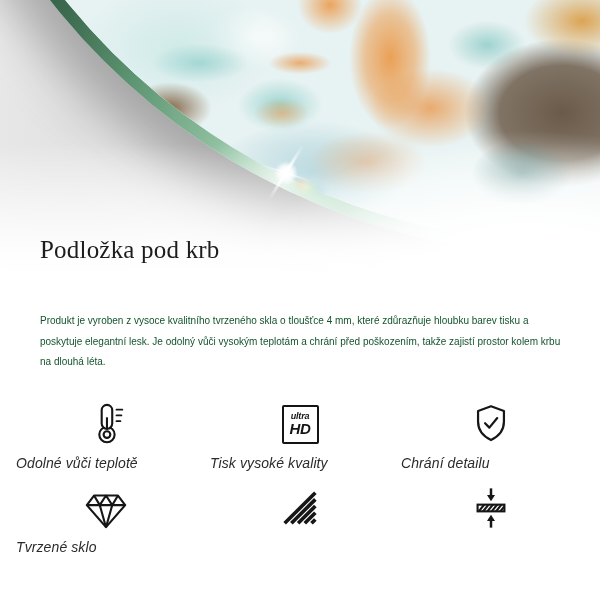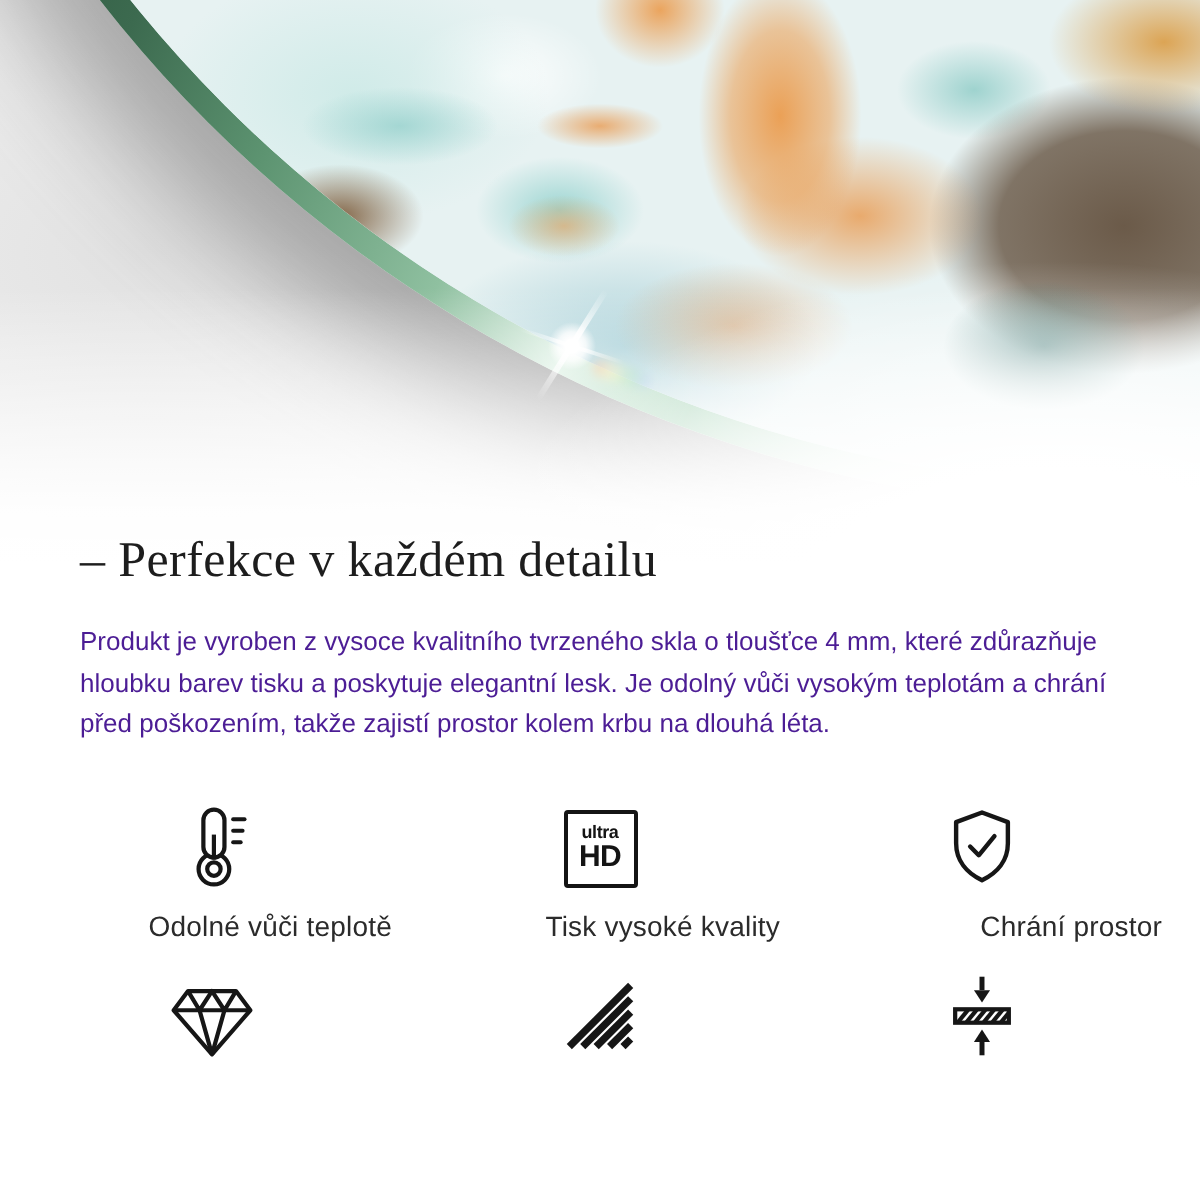--- a/index.html
+++ b/index.html
@@ -49,24 +49,24 @@
   .hero-fade{position:absolute;left:0;top:0;width:600px;height:300px;
         background:
           radial-gradient(420px 260px at 88% 106%, #fff 32%, rgba(255,255,255,0) 72%),
           linear-gradient(to bottom, rgba(255,255,255,0) 48%, rgba(255,255,255,.55) 70%, rgba(255,255,255,.93) 85%, #fff 94%);}
 
   
   .title{position:absolute;left:40px;top:234px;margin:0;z-index:3;
         font-family:"Liberation Serif","DejaVu Serif",serif;font-weight:400;
         font-size:25px;line-height:31px;color:#1d1d1d;letter-spacing:.2px;}
   .desc{position:absolute;left:40px;top:311px;width:528px;margin:0;z-index:3;
-        font-size:13px;line-height:20.5px;color:#4c1d95;}
+        font-size:10px;line-height:20.5px;color:#14532d;}
 
   
-  .feature{position:absolute;width:180px;text-align:right;z-index:3;}
+  .feature{position:absolute;width:180px;text-align:left;z-index:3;font-style:italic;}
   .c1{left:16px}.c2{left:210px}.c3{left:401px}
   .r1{top:400px}.r2{top:484px}
   .feat-icon{height:48px;display:flex;align-items:center;justify-content:center;}
   .feat-label{margin-top:7px;font-size:14px;color:#2b2b2b;letter-spacing:.1px;}
   .feat-icon svg{display:block;}
 
   .hd-box{width:33px;height:35px;border:2.5px solid #141414;border-radius:2px;
         display:flex;flex-direction:column;align-items:center;justify-content:center;
         color:#141414;background:#fff;}
   .hd-top{font-size:9px;line-height:9px;font-weight:700;letter-spacing:-.2px;}
@@ -85,22 +85,21 @@
     <div class="sparkle">
       <div class="ray-a"></div>
       <div class="ray-b"></div>
       <div class="spark-core"></div>
       <div class="glint"></div>
     </div>
     <div class="hero-fade"></div>
   </div>
 
   <h1 class="title">
-    <br>
-    <span>– Perfekce v každém detailu</span>
+    <span>Podložka pod krb</span><br>
   </h1>
 
   <p class="desc">Produkt je vyroben z vysoce kvalitního tvrzeného skla o tloušťce 4 mm, které zdůrazňuje hloubku barev tisku a poskytuje elegantní lesk. Je odolný vůči vysokým teplotám a chrání před poškozením, takže zajistí prostor kolem krbu na dlouhá léta.</p>
 
   <div class="feature c1 r1">
     <div class="feat-icon">
       <svg width="46" height="46" viewBox="0 0 48 48" fill="none" stroke="#161616" stroke-width="2.2">
         <circle cx="25" cy="35" r="8"></circle>
         <rect x="19.5" y="4" width="11" height="25" rx="5.5" fill="#ffffff"></rect>
         <circle cx="25" cy="35" r="3.5"></circle>
@@ -125,32 +124,33 @@
     <div class="feat-label">Tisk vysoké kvality</div>
   </div>
 
   <div class="feature c3 r1">
     <div class="feat-icon">
       <svg width="46" height="46" viewBox="0 0 48 48" fill="none" stroke="#161616" stroke-width="2.3" stroke-linejoin="round">
         <path d="M24 5.5 L37.5 10.5 V21.5 C37.5 30.5 32 37 24 40.8 C16 37 10.5 30.5 10.5 21.5 V10.5 Z"></path>
         <polyline points="17.8 23.2, 22.3 27.8, 30.5 17.8" stroke-linecap="round"></polyline>
       </svg>
     </div>
-    <div class="feat-label">Chrání prostor</div>
+    <div class="feat-label">Chrání detailu</div>
   </div>
 
   <div class="feature c1 r2">
     <div class="feat-icon">
       <svg width="46" height="46" viewBox="0 0 48 48" fill="none" stroke="#161616" stroke-width="2.2" stroke-linejoin="round">
         <path d="M11.5 11 H36.5 L44 21 L24 44 L4 21 Z"></path>
         <path d="M4 21 H44"></path>
         <path d="M11.5 11 L17.5 21 L24 11 L30.5 21 L36.5 11"></path>
         <path d="M17.5 21 L24 44 M30.5 21 L24 44"></path>
       </svg>
     </div>
+    <div class="feat-label">Tvrzené sklo</div>
   </div>
 
   <div class="feature c2 r2">
     <div class="feat-icon">
       <svg width="46" height="46" viewBox="0 0 48 48" fill="none" stroke="#161616" stroke-width="3.8">
         <path d="M8 40 L40 8"></path>
         <path d="M15 40 L40 15"></path>
         <path d="M22 40 L40 22"></path>
         <path d="M29 40 L40 29"></path>
         <path d="M36 40 L40 36"></path>

